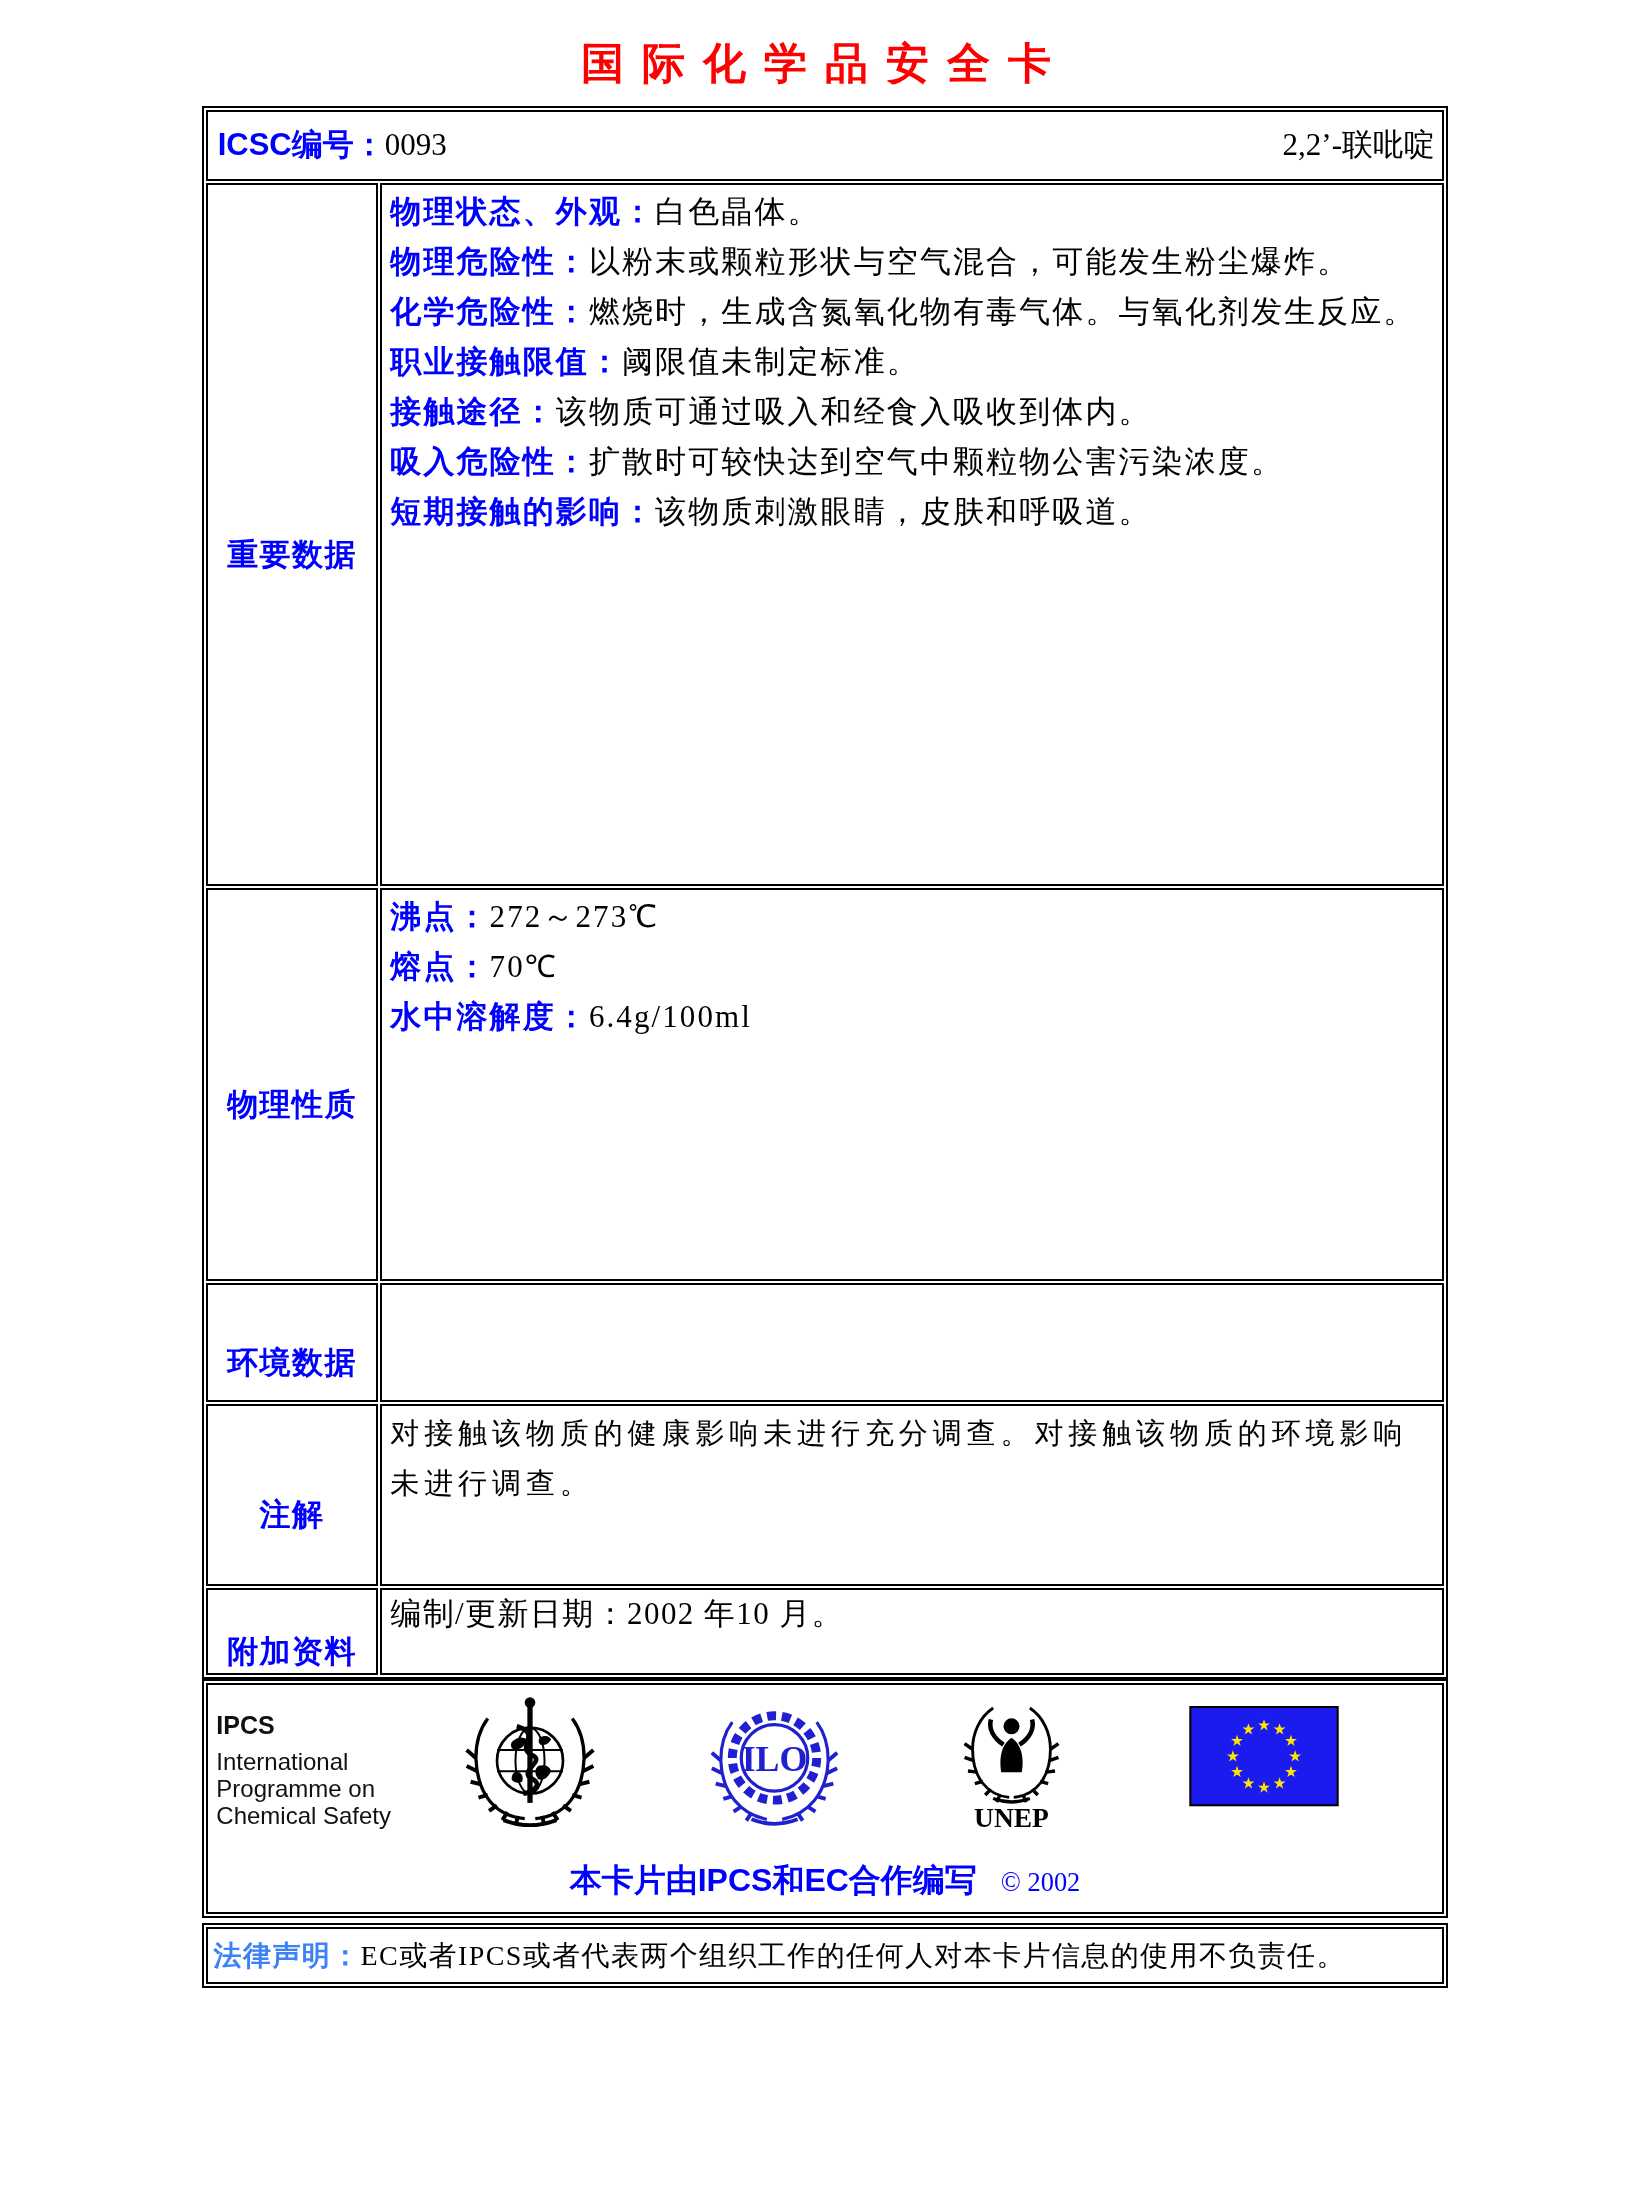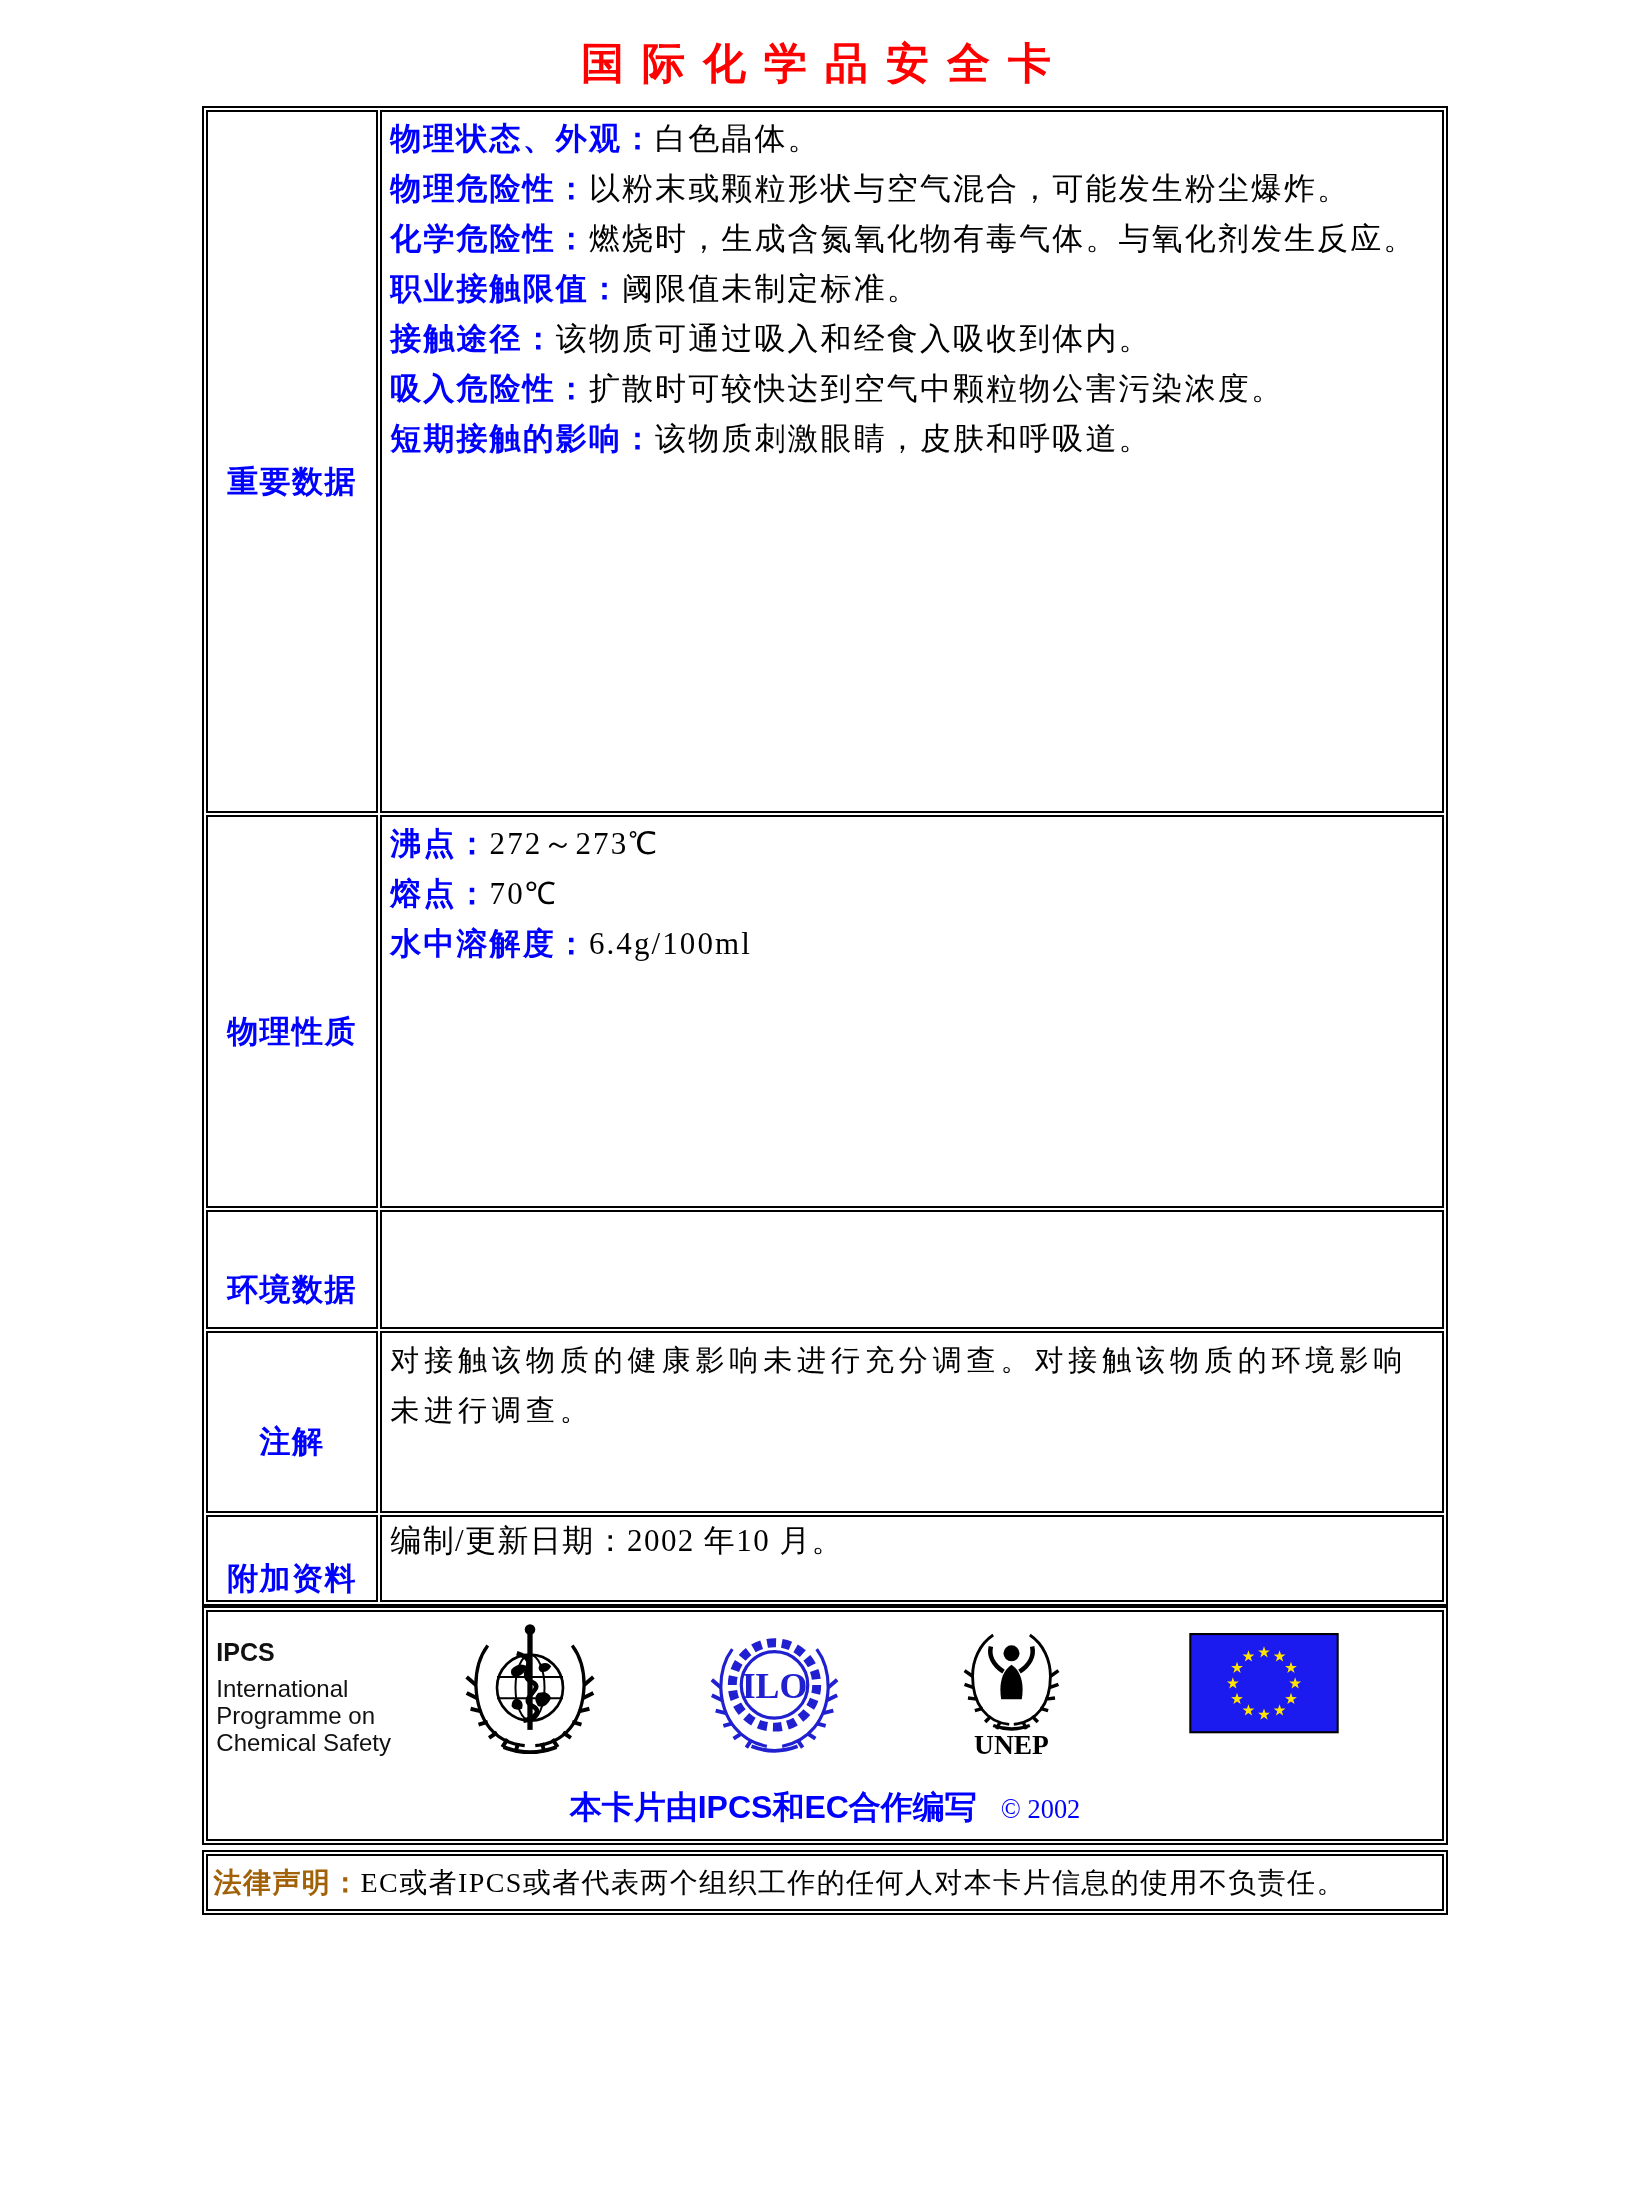--- a/index.html
+++ b/index.html
@@ -161,39 +161,47 @@
   
   table.legal-card { margin-top: 5.6px; }
   td.legal-cell { height: 53px; vertical-align: middle; }
   .legal-line {
     padding: 0 5.6px;
     font-size: 28px;
     letter-spacing: 1.4px;
     white-space: nowrap;
   }
   .legal-fld {
-    color: #a16207;
+    color: #3b82f6;
     font-weight: bold;
     font-family: "Liberation Sans", sans-serif;
   }
 </style>
 </head>
 <body>
 
 <div class="wrap">
 
   <h1 class="page-title">国际化学品安全卡</h1>
 
   <table class="card">
     <colgroup>
         <col class="label-col">
         <col>
       </colgroup>
 
     <tbody>
+        <tr>
+      <td colspan="2">
+        <div class="hdr">
+          <span class="hdr-left"><span class="fld">ICSC编号：</span><span class="val">0093</span></span>
+          <span class="chem-name">2,2’-联吡啶</span>
+        </div>
+      </td>
+    </tr>
 
     <tr>
       <td class="label-cell h-important">
         <div class="sec-label">重要数据</div>
       </td>
       <td class="content-cell">
         <div class="content-pad">
           <div class="line"><span class="fld">物理状态、外观：</span><span class="val">白色晶体。</span></div>
           <div class="line"><span class="fld">物理危险性：</span><span class="val">以粉末或颗粒形状与空气混合，可能发生粉尘爆炸。</span></div>
           <div class="line"><span class="fld">化学危险性：</span><span class="val">燃烧时，生成含氮氧化物有毒气体。与氧化剂发生反应。</span></div>

